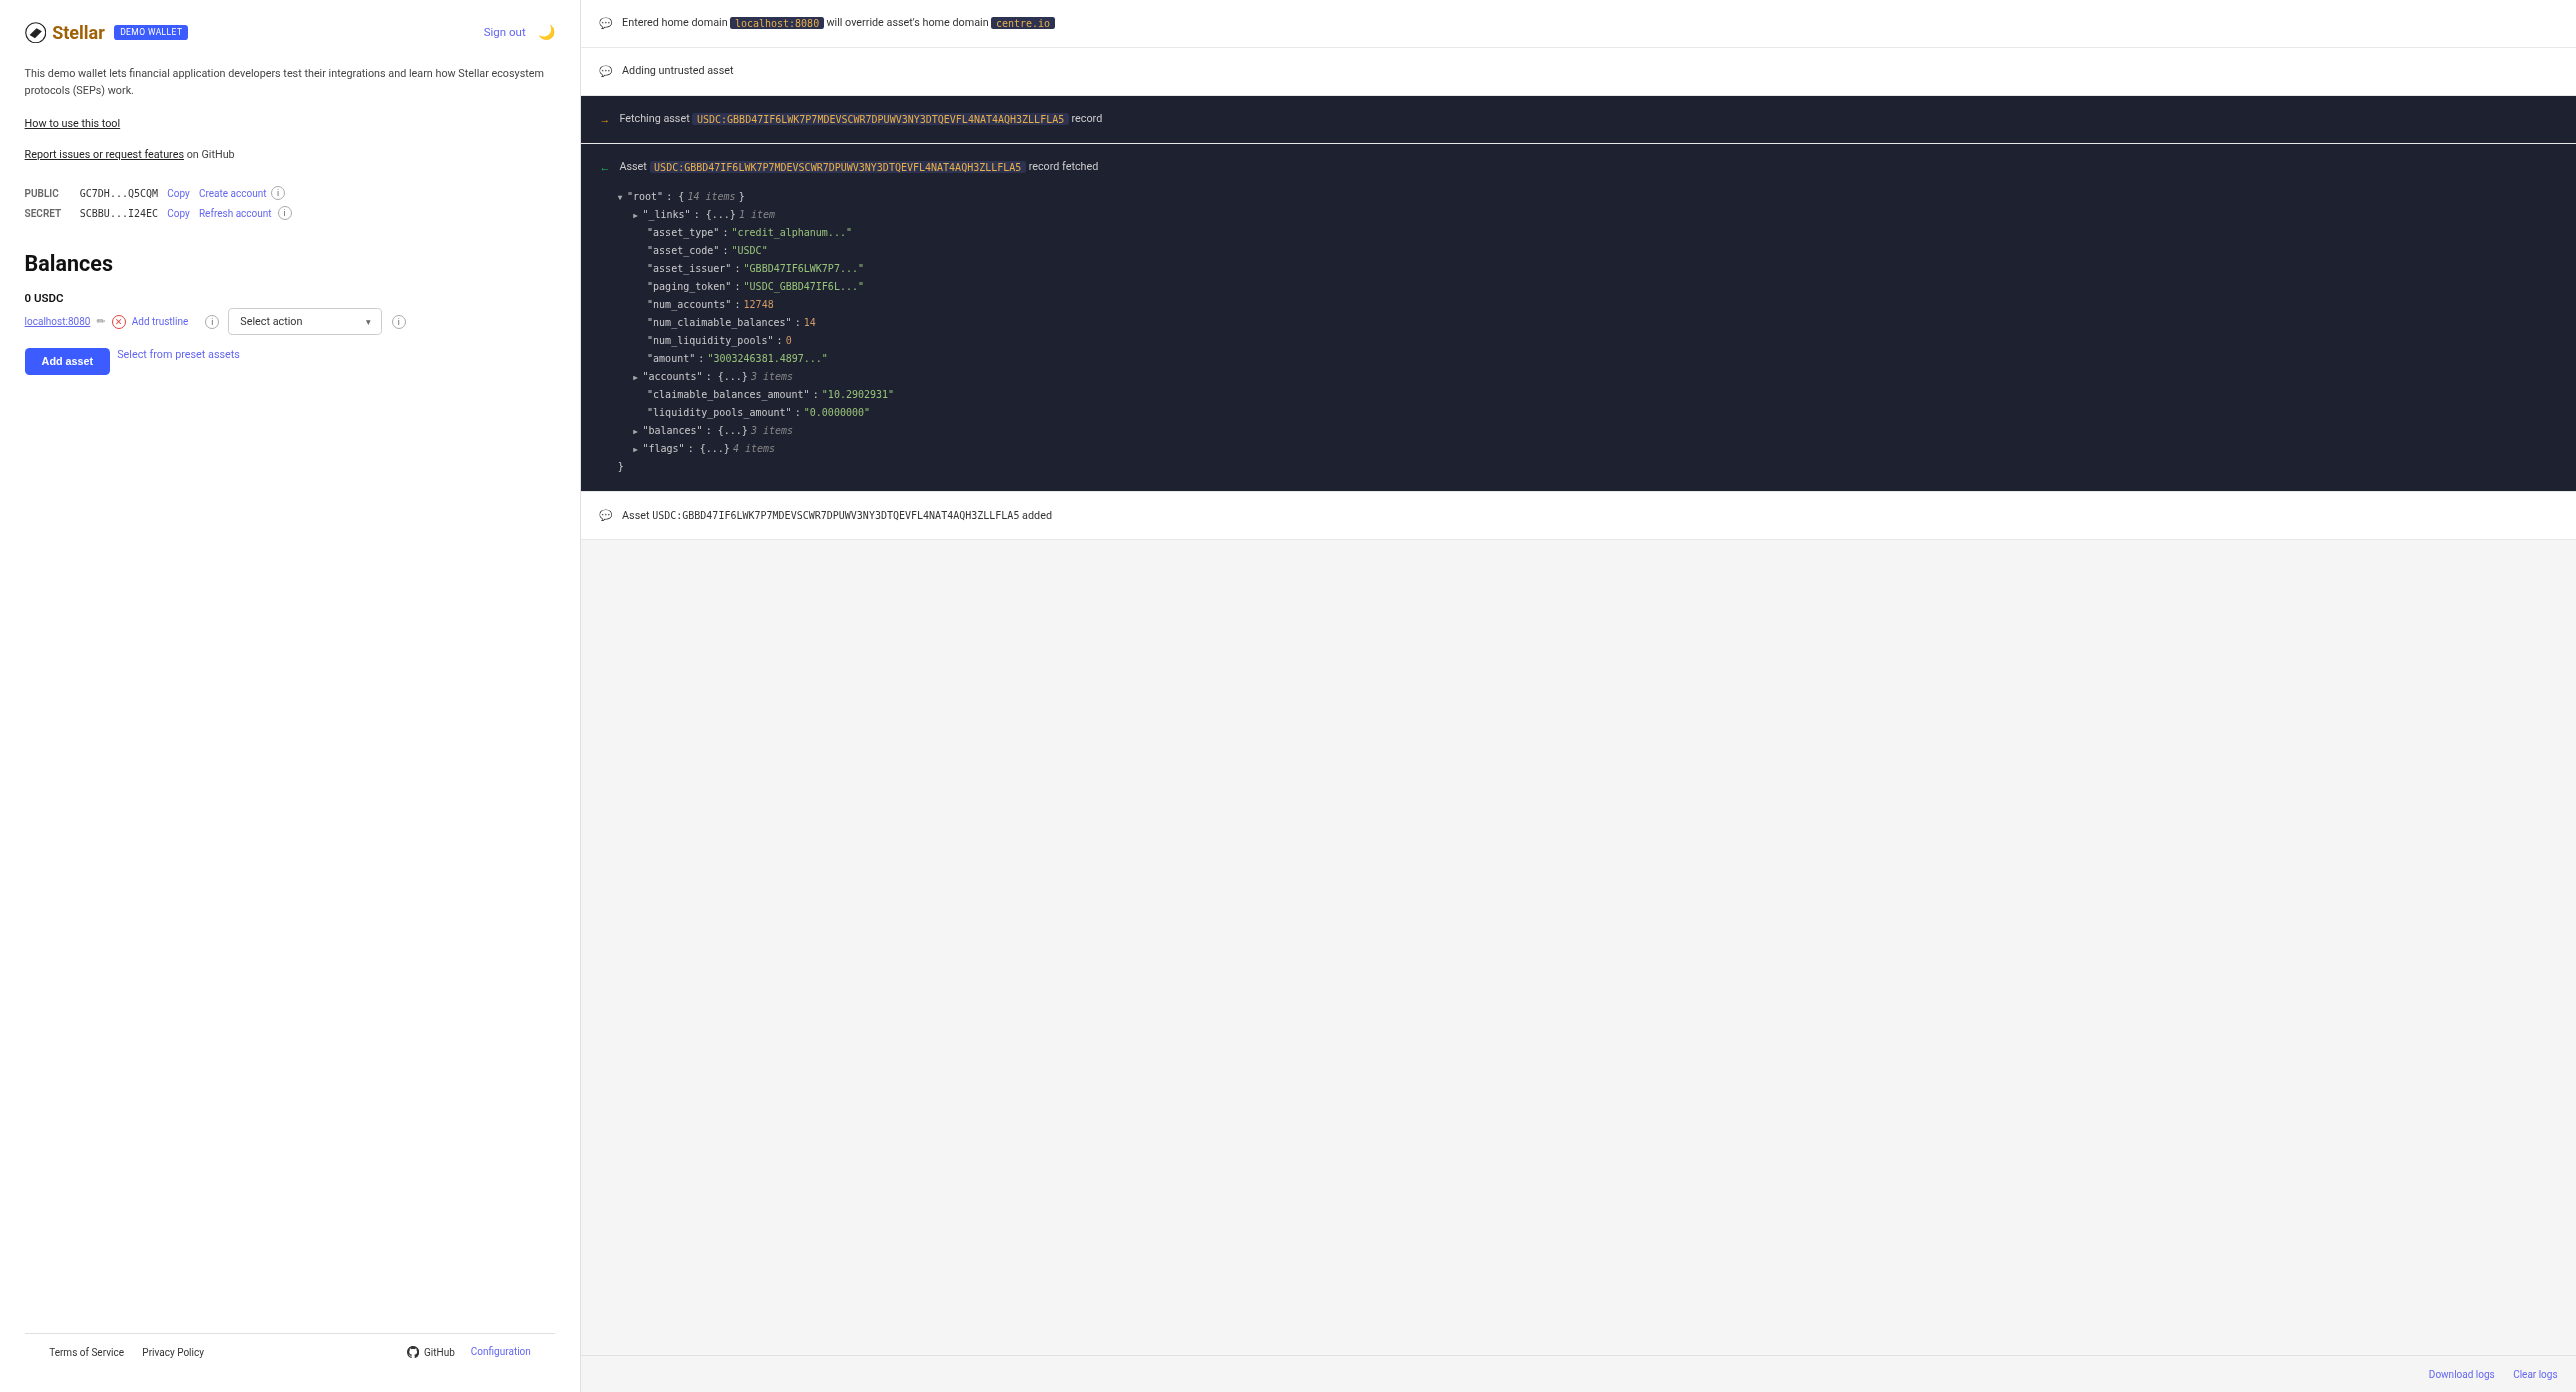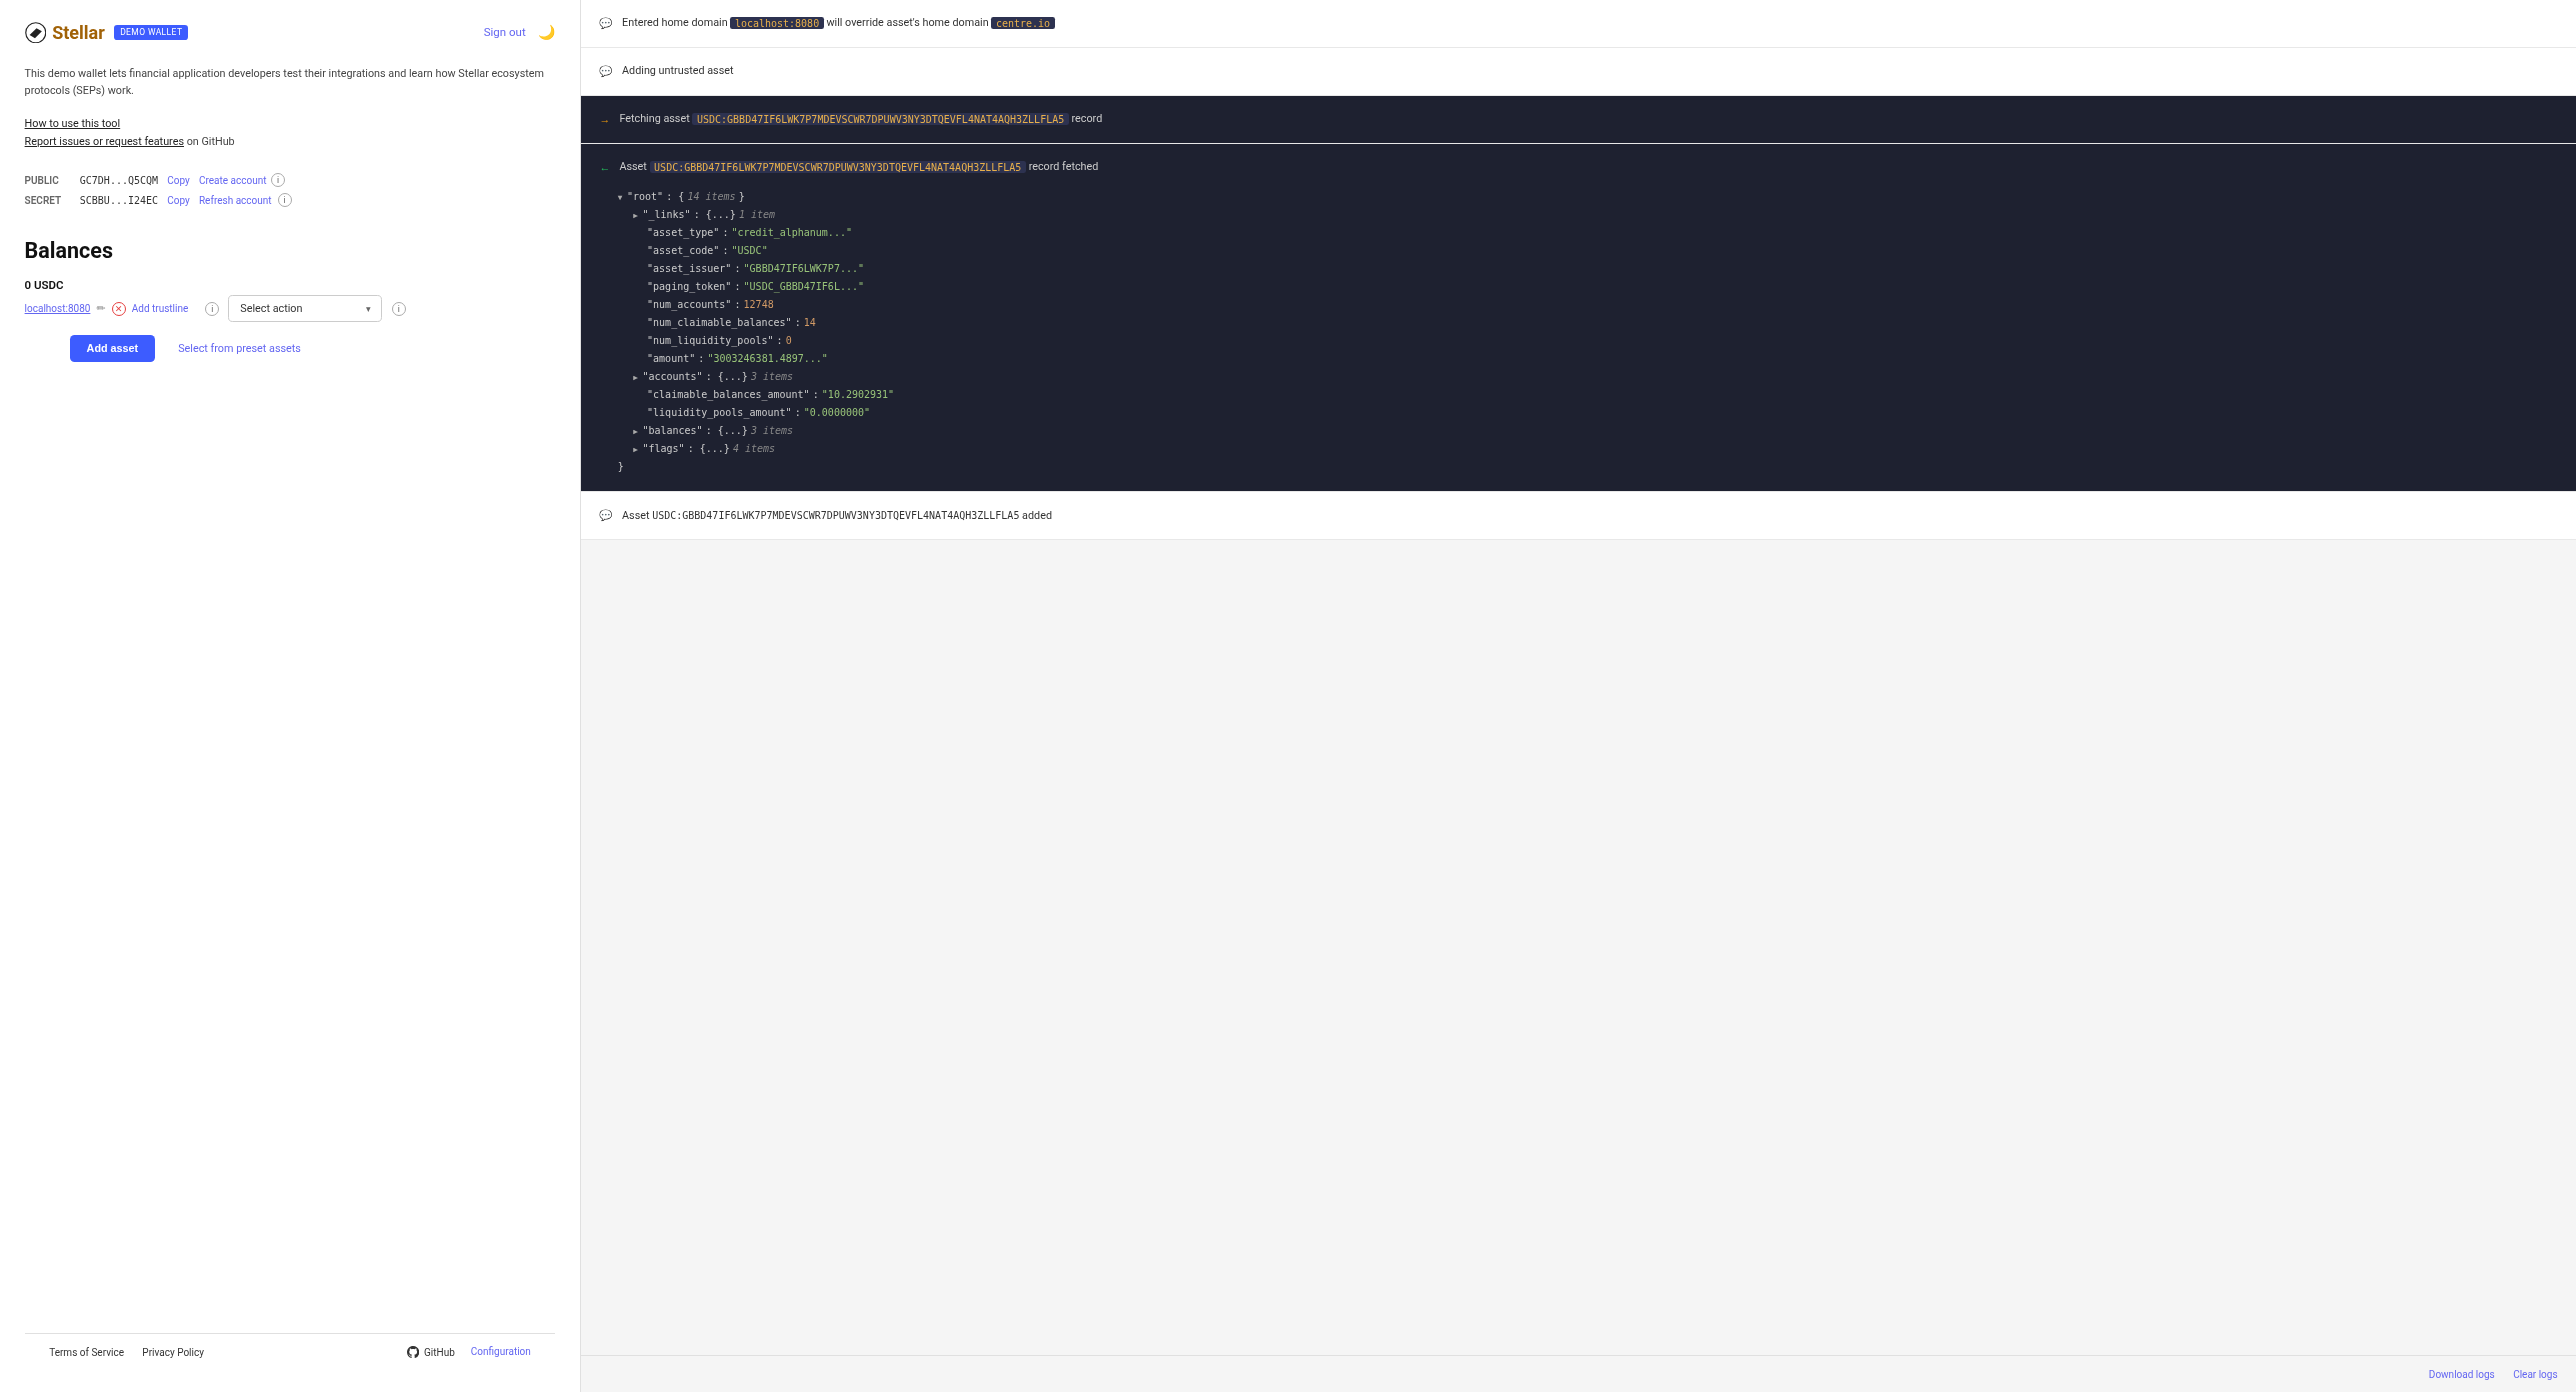--- a/index.html
+++ b/index.html
@@ -16,21 +16,21 @@
     .logo { display: flex; align-items: center; gap: 6.1px; }
     .logo-icon { width: 21.5px; height: 21.5px; }
     .logo-text { font-size: 18px; font-weight: 700; color: #a16207; }
     .demo-badge { background: #3d5cff; color: #fff; font-size: 8.5px; font-weight: 400; padding: 2.3px 6.1px; border-radius: 3.1px; letter-spacing: 0.4px; }
     .header-right { display: flex; align-items: center; gap: 12.3px; }
     .sign-out-link { color: #6366f1; text-decoration: none; font-size: 11.5px; cursor: pointer; }
     .moon-icon { font-size: 14px; color: #555; cursor: pointer; }
 
     
     .description { font-size: 10.8px; color: #444; line-height: 1.6; margin-bottom: 18.4px; max-width: 538px; }
-    .help-links { display: flex; flex-direction: column; gap: 5px; margin-bottom: 24.6px; }
+    .help-links { display: flex; flex-direction: column; gap: 18px; margin-bottom: 24.6px; }
     .help-link { color: #222; text-decoration: underline; font-size: 10.8px; cursor: pointer; }
     .help-link-text { font-size: 10.8px; color: #444; }
 
     
     .keys-section { margin-bottom: 24.6px; }
     .key-row { display: flex; align-items: center; gap: 9.2px; margin-bottom: 6.1px; }
     .key-label { font-size: 10px; color: #666; font-weight: 600; width: 46px; }
     .key-value { font-size: 10px; color: #333; font-family: monospace; }
     .copy-link { color: #6366f1; text-decoration: none; cursor: pointer; font-size: 10px; }
     .create-account-btn { display: flex; align-items: center; gap: 4.6px; color: #6366f1; font-size: 10px; cursor: pointer; text-decoration: none; justify-content: center; }
@@ -47,21 +47,21 @@
     .balance-domain { color: #6366f1; text-decoration: underline; font-size: 10px; cursor: pointer; }
     .edit-icon { color: #888; cursor: pointer; font-size: 10.8px; }
     .remove-icon { color: #e53e3e; cursor: pointer; font-size: 12.3px; display: flex; align-items: center; justify-content: center; width: 14px; height: 14px; border: 1.5px solid #e53e3e; border-radius: 50%; font-size: 9.2px; }
 
     .balance-actions { display: flex; align-items: center; gap: 9.2px; }
     .add-trustline-btn { display: flex; align-items: center; gap: 17px; color: #6366f1; font-size: 10px; cursor: pointer; }
     .select-action-dropdown { display: flex; align-items: center; gap: 6.1px; border: 0.8px solid #ccc; border-radius: 4.6px; padding: 6.1px 10.8px; font-size: 10.8px; color: #333; background: #fff; cursor: pointer; min-width: 154px; justify-content: space-between; }
     .dropdown-arrow { color: #666; font-size: 9.2px; }
 
     
-    .asset-buttons { display: flex; align-items: center; gap: 23px; margin-top: 6.1px; margin-left: 45px; }
+    .asset-buttons { display: flex; align-items: flex-start; gap: 7px; margin-top: 6.1px; }
     .add-asset-btn { background: #3d5cff; color: #fff; border: none; border-radius: 4.6px; padding: 7.7px 17px; font-size: 10.8px; font-weight: 600; cursor: pointer; }
     .select-preset-link { color: #6366f1; font-size: 10.8px; cursor: pointer; text-decoration: none; }
 
     
     .footer { border-top: 0.8px solid #e0e0e0; padding: 12.3px 24.6px; display: flex; align-items: center; justify-content: space-between; }
     .footer-left { display: flex; gap: 18.4px; }
     .footer-link { color: #333; font-size: 10px; cursor: pointer; text-decoration: none; }
     .footer-center { display: flex; align-items: flex-start; gap: 16px; }
     .github-link { display: flex; align-items: center; gap: 4.6px; color: #333; font-size: 10px; cursor: pointer; }
     .config-link { color: #6366f1; font-size: 10px; cursor: pointer; }

